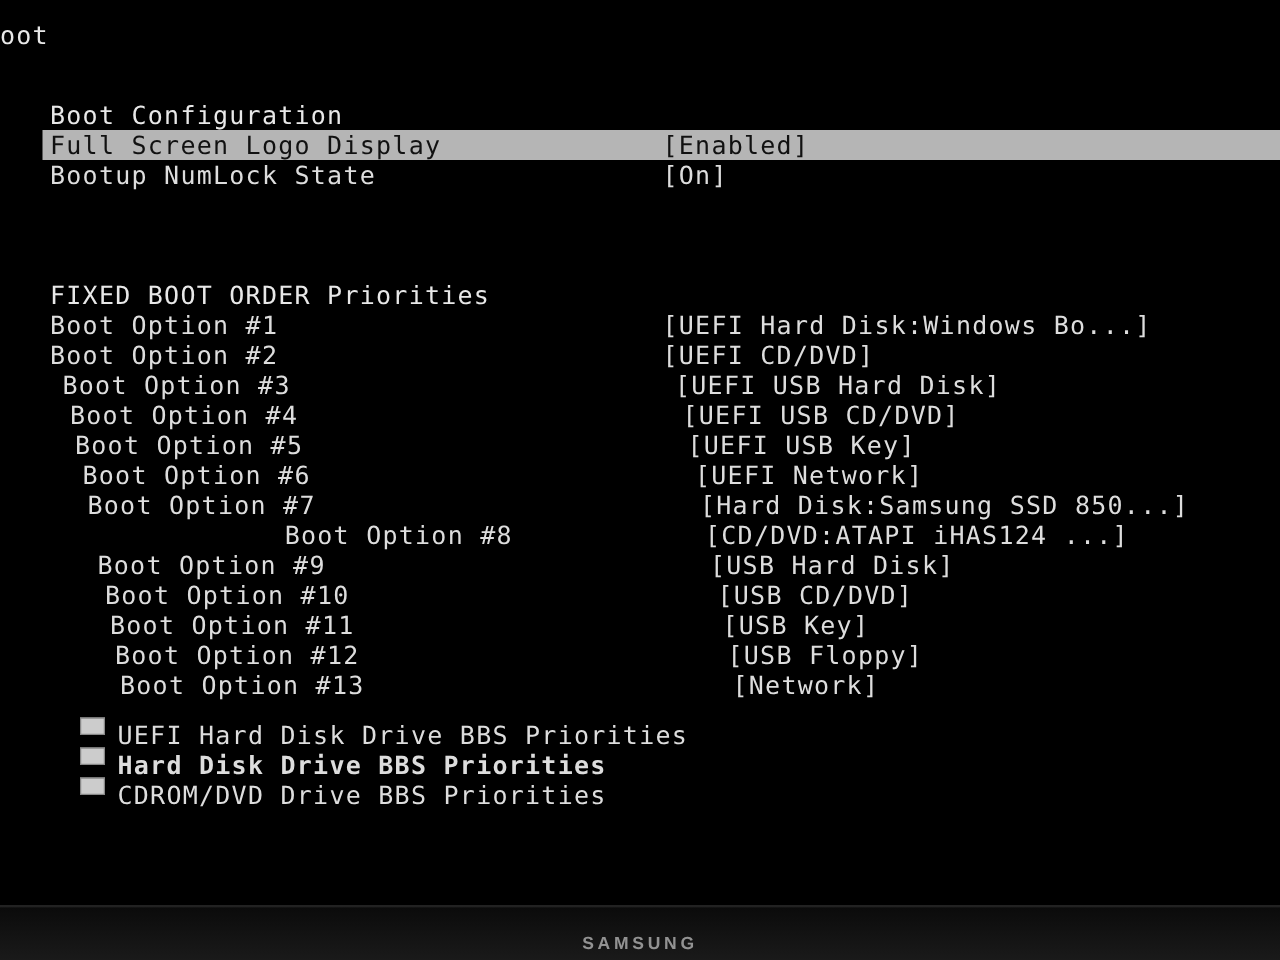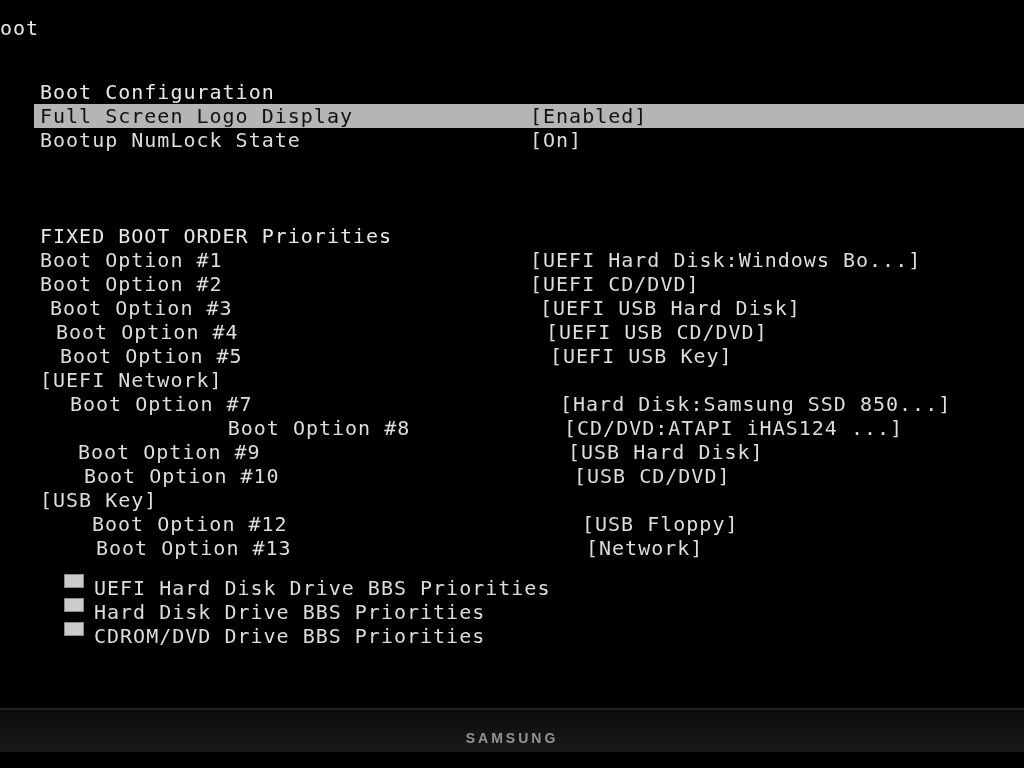--- a/index.html
+++ b/index.html
@@ -81,21 +81,21 @@
     margin-right: 10px;
     vertical-align: middle;
     margin-top: -2px;
   }
   .bbs-row {
     display: flex;
     align-items: flex-start;
   }
   .bezel-bottom {
     position: absolute;
-    left: 0; right: 0; bottom: 16px;
+    left: 0; right: 0; bottom: 0;
     height: 42px;
     background: linear-gradient(#0b0b0b, #1a1a1a);
     border-top: 2px solid #222;
     text-align: right;
   }
   .brand {
     position: absolute;
     bottom: 6px;
     left: 50%;
     transform: translateX(-50%);
@@ -149,57 +149,59 @@
     </div>
     <div class="row">
       <div class="label indent-3">Boot Option #4</div>
       <div class="value">[UEFI USB CD/DVD]</div>
     </div>
     <div class="row">
       <div class="label indent-4">Boot Option #5</div>
       <div class="value">[UEFI USB Key]</div>
     </div>
     <div class="row">
+      <div class="label indent-5">Boot Option #6</div>
       <div class="value">[UEFI Network]</div>
     </div>
     <div class="row">
       <div class="label indent-6">Boot Option #7</div>
       <div class="value">[Hard Disk:Samsung SSD 850...]</div>
     </div>
     <div class="row">
       <div class="label indent-7">Boot Option #8</div>
       <div class="value">[CD/DVD:ATAPI   iHAS124   ...]</div>
     </div>
     <div class="row">
       <div class="label indent-8">Boot Option #9</div>
       <div class="value">[USB Hard Disk]</div>
     </div>
     <div class="row">
       <div class="label indent-9">Boot Option #10</div>
       <div class="value">[USB CD/DVD]</div>
     </div>
     <div class="row">
+      <div class="label indent-10">Boot Option #11</div>
       <div class="value">[USB Key]</div>
     </div>
     <div class="row">
       <div class="label indent-11">Boot Option #12</div>
       <div class="value">[USB Floppy]</div>
     </div>
     <div class="row">
       <div class="label indent-12">Boot Option #13</div>
       <div class="value">[Network]</div>
     </div>
 
     <div class="gap"></div>
 
     <div class="row bbs-row" style="padding-left:24px;">
       <span class="icon-drive"></span>
       <span>UEFI Hard Disk Drive BBS Priorities</span>
     </div>
-    <div class="row bbs-row" style="padding-left:24px;">
+    <div class="row bbs-row" style="padding-left:24px;font-weight:bold;">
       <span class="icon-drive"></span>
       <span>Hard Disk Drive BBS Priorities</span>
     </div>
     <div class="row bbs-row" style="padding-left:24px;">
       <span class="icon-drive"></span>
       <span>CDROM/DVD Drive BBS Priorities</span>
     </div>
 
   </div>
 </div>

